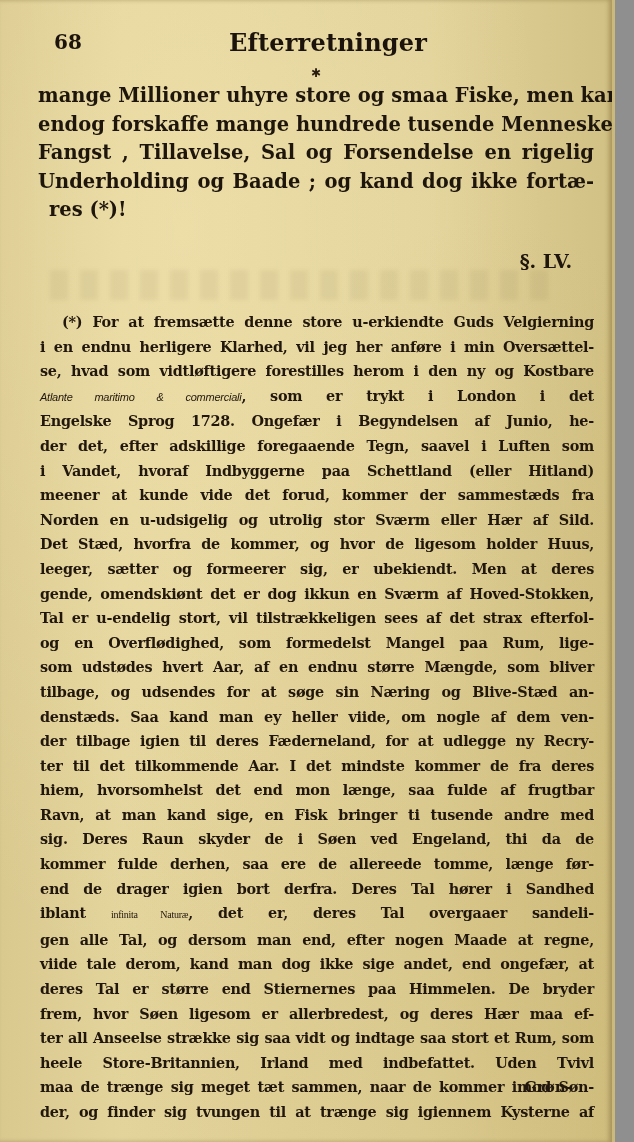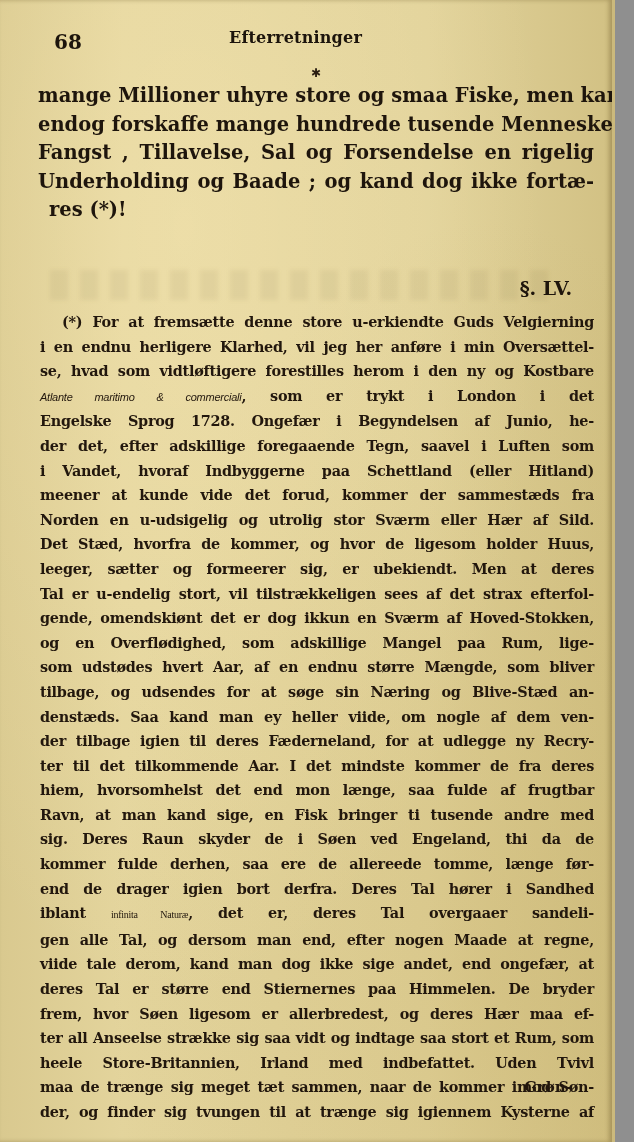--- a/index.html
+++ b/index.html
@@ -30,38 +30,38 @@
     position: absolute; top: 20px; left: 38px; width: 555px; height: 40px; margin-left: 16px;
   }
   .page-number {
     position: absolute; left: 0; top: 10px;
     font-family: "DejaVu Serif", serif; font-weight: bold;
     font-size: 20px; color: #1c140c;
   }
   .running-head {
     position: absolute; left: 175px; top: 8px;
     font-family: "DejaVu Serif", serif; font-weight: bold;
-    font-size: 16px; color: #1c140c; letter-spacing: 0.2px;
+    font-size: 24px; color: #1c140c; letter-spacing: 0.2px;
   }
   .ornament {
     position: absolute; left: 311px; top: 66px;
     font-size: 12px; color: #2a1d10;
   }
   .main-text {
     position: absolute; left: 38px; top: 82px; width: 556px;
     font-family: "DejaVu Serif", serif; font-weight: bold;
     font-size: 19.5px; line-height: 28.5px; color: #1e150c;
     text-align: justify;
   }
   .line { display: block; white-space: nowrap; text-align: justify; text-align-last: justify; }
   .line.last { text-align-last: left; margin-left: 11px; }
   .section-mark {
     position: absolute; right: 40px; top: 250px;
     font-family: "DejaVu Serif", serif; font-weight: bold;
-    font-size: 19px; color: #1e150c; margin-top: 27px;
+    font-size: 19px; color: #1e150c;
   }
   .footnote {
     position: absolute; left: 40px; top: 310px; width: 554px;
     font-family: "DejaVu Serif", serif; font-weight: bold;
     font-size: 14.4px; line-height: 24.6px; color: #22170d;
   }
   .footnote .line { letter-spacing: -0.25px; }
   .footnote .indent { padding-left: 22px; }
   .italic { font-style: italic; font-weight: normal; font-family: Liberation Sans, sans-serif; font-size: 11px; }
   .roman { font-weight: normal; font-family: "Liberation Serif", serif; font-size: 10px; }
@@ -103,23 +103,23 @@
     <span class="line">i en endnu herligere Klarhed, vil jeg her anføre i min Oversættel-</span>
     <span class="line">se, hvad som vidtløftigere forestilles herom i den ny og Kostbare</span>
     <span class="line"><span class="italic">Atlante maritimo &amp; commerciali</span><span>, som er trykt i London i det</span></span>
     <span class="line">Engelske Sprog 1728.   Ongefær i Begyndelsen af Junio, he-</span>
     <span class="line">der det, efter adskillige foregaaende Tegn, saavel i Luften som</span>
     <span class="line">i Vandet, hvoraf Indbyggerne paa Schettland (eller Hitland)</span>
     <span class="line">meener at kunde vide det forud, kommer der sammestæds fra</span>
     <span class="line">Norden en u-udsigelig og utrolig stor Sværm eller Hær af Sild.</span>
     <span class="line">Det Stæd, hvorfra de kommer, og hvor de ligesom holder Huus,</span>
     <span class="line">leeger, sætter og formeerer sig, er ubekiendt.   Men at deres</span>
+    <span class="line">gende, omendskiønt det er dog ikkun en Sværm af Hoved-Stokken,</span>
     <span class="line">Tal er u-endelig stort, vil tilstrækkeligen sees af det strax efterfol-</span>
-    <span class="line">gende, omendskiønt det er dog ikkun en Sværm af Hoved-Stokken,</span>
-    <span class="line">og en Overflødighed, som adskillige Mangel paa Rum, lige-</span>
+    <span class="line">og en Overflødighed, som formedelst Mangel paa Rum, lige-</span>
     <span class="line">som udstødes hvert Aar, af en endnu større Mængde, som bliver</span>
     <span class="line">tilbage, og udsendes for at søge sin Næring og Blive-Stæd an-</span>
     <span class="line">denstæds.   Saa kand man ey heller viide, om nogle af dem ven-</span>
     <span class="line">der tilbage igien til deres Fæderneland, for at udlegge ny Recry-</span>
     <span class="line">ter til det tilkommende Aar.   I det mindste kommer de fra deres</span>
     <span class="line">hiem, hvorsomhelst det end mon længe, saa fulde af frugtbar</span>
     <span class="line">Ravn, at man kand sige, en Fisk bringer ti tusende andre med</span>
     <span class="line">sig.   Deres Raun skyder de i Søen ved Engeland, thi da de</span>
     <span class="line">kommer fulde derhen, saa ere de allereede tomme, længe før-</span>
     <span class="line">end de drager igien bort derfra.   Deres Tal hører i Sandhed</span>

